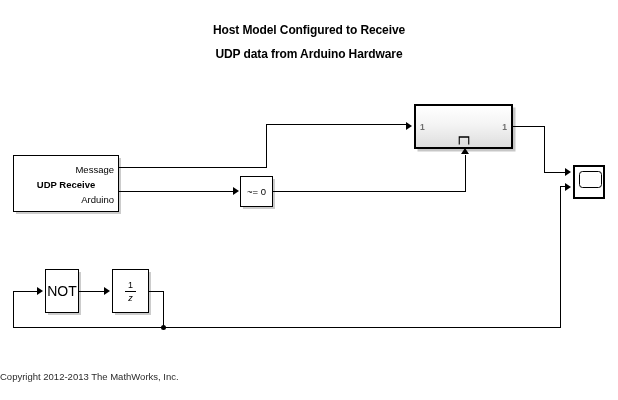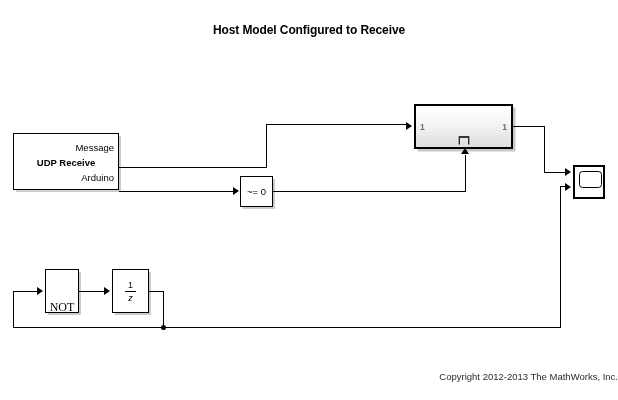--- a/index.html
+++ b/index.html
@@ -27,57 +27,56 @@
     line-height: 24px;
     color: #000000;
     letter-spacing: -0.1px;
   }
   #title .line { display: block; }
   #copyright {
     position: absolute;
     left: 0;
     top: 371px;
     width: 618px;
-    text-align: right;
+    text-align: left;
     font-size: 9.5px;
     color: #2b2b2b;
   }
   
   .block {
     position: absolute;
     box-sizing: border-box;
     background: #ffffff;
     border: 1.6px solid #000000;
   }
   .block.shadowed { box-shadow: 2.5px 2.5px 0 -0.5px rgba(0,0,0,0.20); }
   .block-label {
     position: absolute;
     font-size: 9.5px;
     color: #000000;
     white-space: nowrap;
   }
   
-  #udp-receive { left: 13px; top: 133px; width: 106px; height: 57px; padding-left: 20px; }
+  #udp-receive { left: 13px; top: 155px; width: 106px; height: 57px; padding-left: 20px; }
   #udp-msg-label  { right: 4px; top: 8px;  }
   #udp-name-label { left: 50%; top: 23px; transform: translateX(-50%); font-weight: bold; }
   #udp-len-label  { right: 4px; top: 38px; }
   
   #compare-block { left: 240px; top: 176px; width: 33px; height: 31px; }
   #compare-label {
     left: 0; top: 0; width: 100%; height: 100%;
     display: flex; align-items: center; justify-content: center;
     font-size: 9.5px;
   }
   
   #not-block { left: 45px; top: 269px; width: 34px; height: 44px; }
   #not-label {
-    left: 0; top: 16px; width: 100%; height: 100%;
+    left: 0; top: 0; width: 100%; height: 100%;
     display: flex; align-items: center; justify-content: center;
-    font-size: 12px;
-    font-family: Liberation Serif, serif;
+    font-size: 14px;
   }
   
   #delay-block { left: 112px; top: 269px; width: 37px; height: 44px; }
   #delay-frac {
     position: absolute;
     left: 0; top: 0; width: 100%; height: 100%;
     display: flex; flex-direction: column;
     align-items: center; justify-content: center;
     font-size: 9px; line-height: 10px;
   }
@@ -133,20 +132,21 @@
     border-radius: 50%; background: #000;
   }
 </style>
 </head>
 <body>
 
 <div id="canvas">
 
   <div id="title">
     <span class="line">Host Model Configured to Receive</span>
+    <span class="line">UDP data from Arduino Hardware</span>
   </div>
 
   <div class="wire h" style="left:119px; top:166.5px; width:148px;"></div>
   <div class="wire v" style="left:265.7px; top:124px; height:43px;"></div>
   <div class="wire h" style="left:265.7px; top:124px; width:141px;"></div>
   <div class="arrow right" style="left:406px; top:121.8px;"></div>
 
   <div class="wire h" style="left:119px; top:190.7px; width:115px;"></div>
   <div class="arrow right" style="left:233px; top:187.2px;"></div>
 

